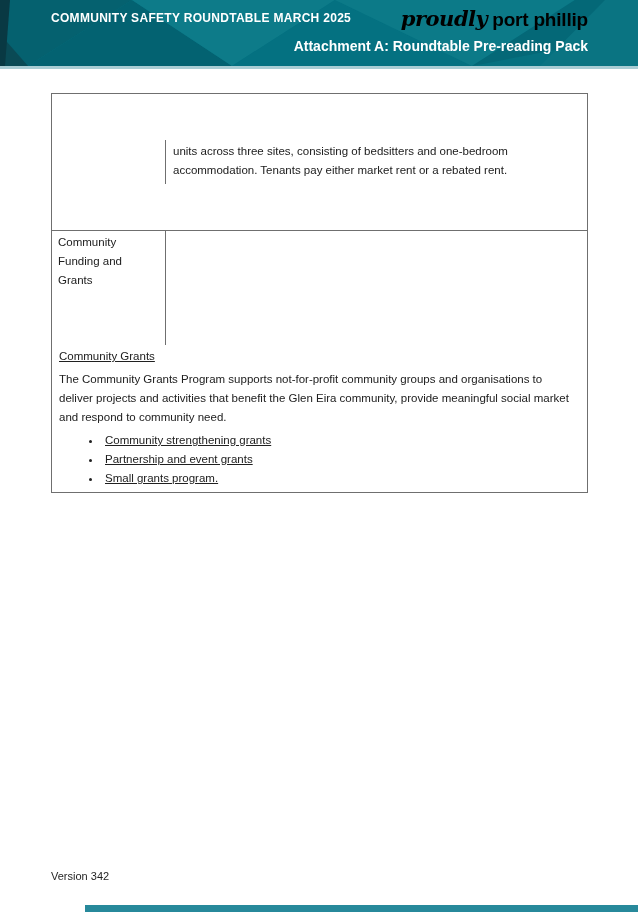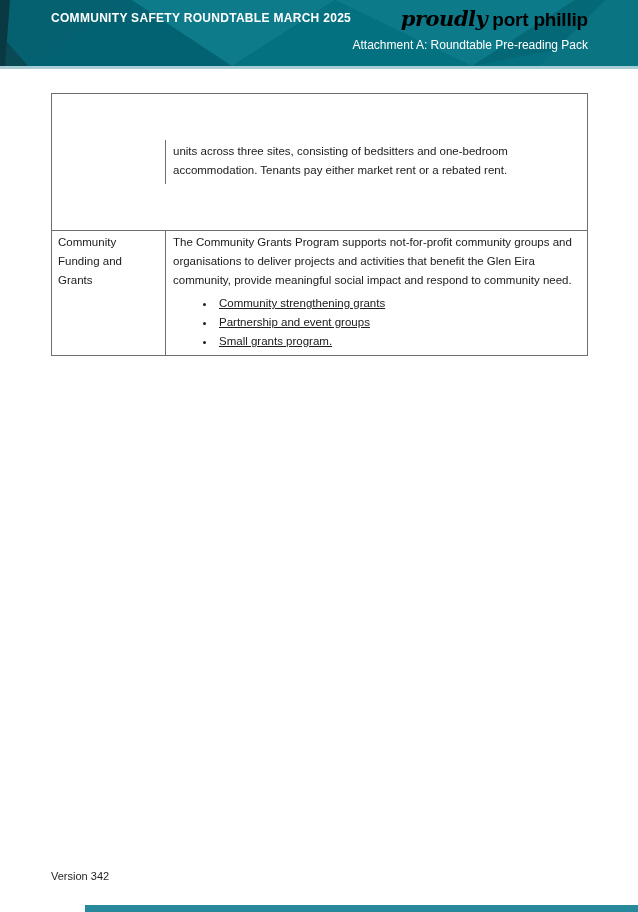--- a/index.html
+++ b/index.html
@@ -40,32 +40,32 @@
     font-style: italic; font-weight: 600; font-size: 21px;
     letter-spacing: -0.5px;
   }
   .logo .brand {
     font-family: "Liberation Sans", sans-serif;
     font-weight: bold; font-size: 19px; letter-spacing: -0.2px;
     margin-left: 5px;
   }
   .attachment {
     position: absolute; right: 50px; top: 38px;
-    color: #ffffff; font-weight: normal; font-size: 12px;
+    color: #ffffff; font-weight: bold; font-size: 14px;
     white-space: nowrap;
   }
 
   
   .doc-table {
     position: absolute; left: 51px; top: 93px; width: 537px;
     border: 1px solid var(--table_border, #6f6f6f);
     font-size: 11.5px; line-height: 19px;
   }
   .trow { display: flex; margin-top: 46px; }
-  .trow + .trow { border-top: 1px solid var(--table_border, #6f6f6f); }
+  .trow + .trow { border-top: 1px solid var(--table_border, #6f6f6f); flex-direction: column; }
   .cell-label {
     width: 114px; flex: 0 0 114px;
     border-right: 1px solid var(--table_border, #6f6f6f);
     padding: 2px 8px 3px 6px;
   }
   .cell-content { flex: 1; padding: 2px 12px 4px 7px; }
   .cell-content p { margin: 0 0 4px 0; }
   .cell-content p:last-child { margin-bottom: 0; }
   .row-1 .cell-content { min-height: 40px; }
   .grants-heading { text-decoration: underline; margin: 0 0 4px 0; }
@@ -115,24 +115,25 @@
   <div class="doc-table">
     <div class="trow row-1">
       <div class="cell-label"></div>
       <div class="cell-content">
         <p>units across three sites, consisting of bedsitters and one-bedroom accommodation. Tenants pay either market rent or a rebated rent.</p>
       </div>
     </div>
     <div class="trow row-2">
       <div class="cell-label">Community Funding and Grants</div>
       <div class="cell-content">
-        <p>The Community Grants Program supports not-for-profit community groups and organisations to deliver projects and activities that benefit the Glen Eira community, provide meaningful social impact and respond to community need.</p>
+        <p class="grants-heading">Community Grants</p>
+        <p>The Community Grants Program supports not-for-profit community groups and organisations to deliver projects and activities that benefit the Glen Eira community, provide meaningful social market and respond to community need.</p>
         <ul class="bullet-list">
           <li>Community strengthening grants</li>
-          <li>Partnership and event groups</li>
+          <li>Partnership and event grants</li>
           <li>Small grants program.</li>
         </ul>
       </div>
     </div>
   </div>
 
   <div class="footer">
     <span>Version 3</span>
     <span>42</span>
   </div>

